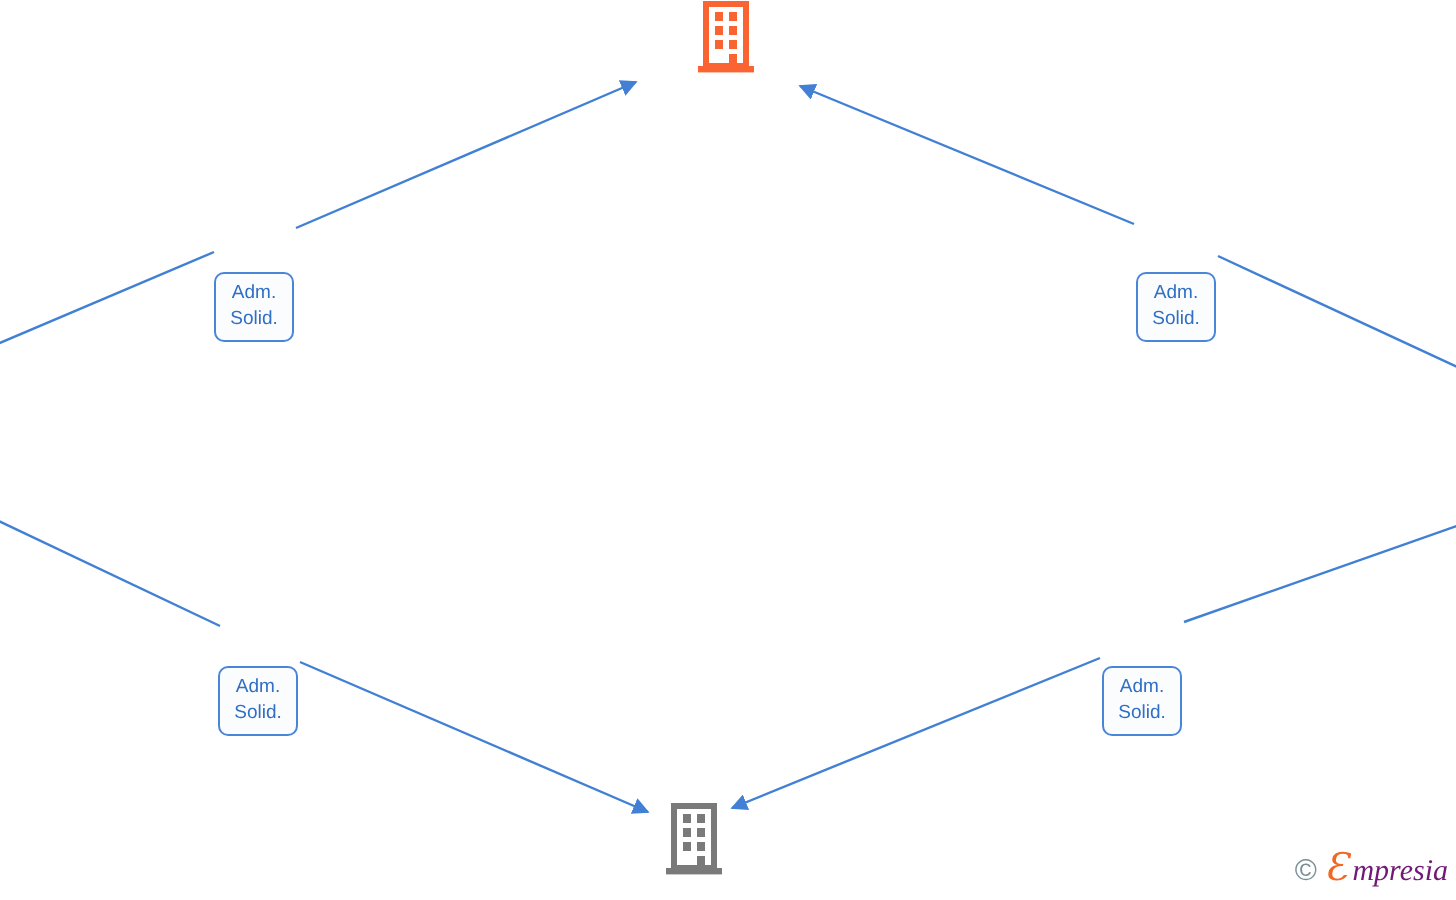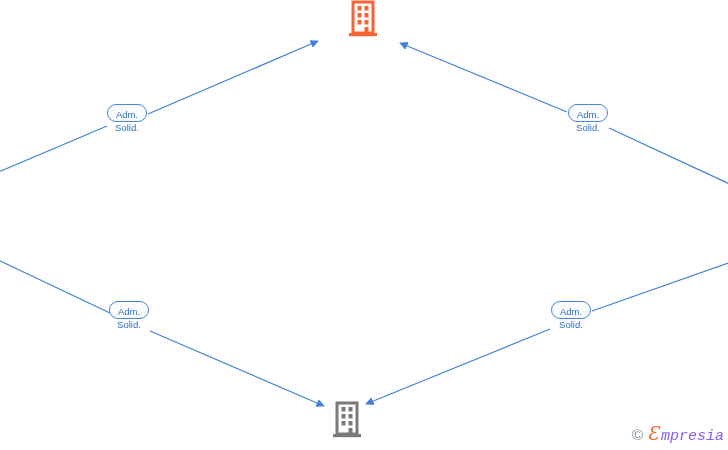--- a/index.html
+++ b/index.html
@@ -39,28 +39,29 @@
     white-space: nowrap;
     overflow: hidden;
     line-height: 10px;
     height: 5px;
   }
   .edge-label {
     position: absolute;
     box-sizing: border-box;
     background: #fbfcfe;
     border: 1px solid #4a86d8;
-    border-radius: 17px;
+    border-radius: 5px;
     color: #2f6fc4;
     font-size: 9.5px;
     line-height: 13px;
     text-align: center;
     padding: 3px 0 0 0;
     width: 40px;
-    height: 18px;
+    height: 35px;
+    margin-top: 32px;
   }
   .edge-label span { display: block; }
   .watermark {
     position: absolute;
     right: 4px;
     bottom: 6px;
     display: flex;
     align-items: baseline;
     gap: 4px;
     user-select: none;
@@ -72,24 +73,24 @@
   }
   .wm-e {
     font-family: "DejaVu Serif", serif;
     font-style: italic;
     font-size: 19px;
     color: #f26722;
     line-height: 1;
     margin-right: -2px;
   }
   .wm-rest {
-    font-family: Liberation Mono, monospace;
+    font-family: Liberation Serif, serif;
     font-style: italic;
     font-size: 15px;
-    color: #8b5cf6;
+    color: #701a75;
     line-height: 1;
   }
 </style>
 </head>
 <body>
 
 <div id="canvas">
 
   <svg id="edges" viewBox="0 0 728 450" xmlns="http://www.w3.org/2000/svg">
     <defs>

